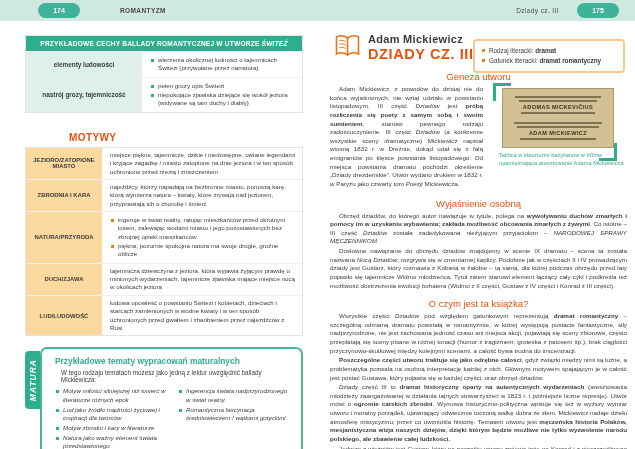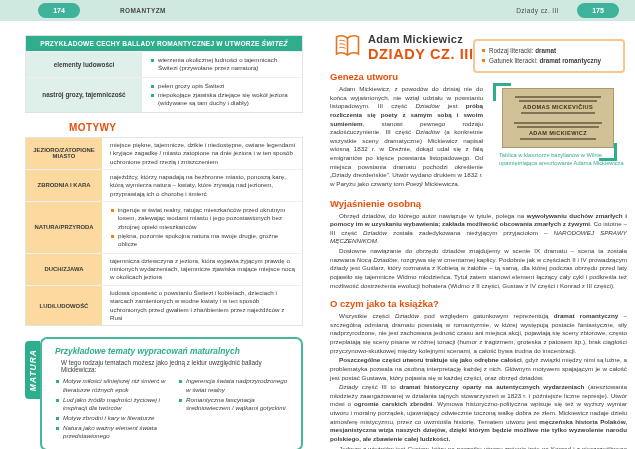--- a/index.html
+++ b/index.html
@@ -22,41 +22,41 @@
   .tbl-header{background:#2fae8e;color:#fff;font-size:6.6px;font-weight:bold;text-align:center;padding:4px 2px;letter-spacing:.2px;}
   .trow{display:flex;border-top:1px solid #efefef;}
   .trow:first-child{border-top:none;}
   .cell-label{width:118px;min-width:118px;background:#dff0ea;display:flex;align-items:center;justify-content:center;text-align:center;font-weight:bold;font-size:6.4px;padding:3px 6px;box-sizing:border-box;border-right:2px solid #fff;}
   .cell-body{flex:1;padding:3px 6px;font-size:6.2px;line-height:1.35;}
   ul.bullets{margin:0;padding:0;list-style:none;}
   ul.bullets li{position:relative;padding-left:8px;margin:1px 0;}
   ul.bullets li::before{content:"";position:absolute;left:1px;top:3px;width:3px;height:3px;background:#2fae8e;}
   ul.bullets.orange li::before{background:#e8821e;}
 
-  .sec-head{color:#e8500c;font-weight:bold;font-size:10px;letter-spacing:.4px;margin:9px 0 4px;padding-left:44px;}
+  .sec-head{color:#e8500c;font-weight:bold;font-size:10px;letter-spacing:.4px;margin:19px 0 4px;padding-left:44px;}
   .cell-label.motyw{width:78px;min-width:78px;background:#fbd99f;font-size:5.9px;text-transform:uppercase;}
 
   
   .matura{position:relative;margin:11px 0 0 15px;border:2px solid #47b79c;border-radius:7px;padding:7px 12px 7px 13px;background:#fff;}
   .matura-tab{position:absolute;left:-17px;top:2px;width:15px;height:58px;background:#2fae8e;border-radius:4px 0 0 4px;display:flex;align-items:center;justify-content:center;}
   .matura-tab span{writing-mode:vertical-rl;transform:rotate(180deg);color:#fff;font-weight:bold;font-style:italic;font-size:8.5px;letter-spacing:1px;}
-  .matura-title{color:#2fae8e;font-weight:bold;font-size:8.4px;margin-bottom:3px;font-style:italic;}
+  .matura-title{color:#2fae8e;font-weight:bold;font-size:8.4px;margin-bottom:3px;}
   .matura-intro{font-size:6.3px;margin-bottom:3px;padding-left:6px;}
   .matura-cols{display:flex;gap:12px;}
   .matura-cols ul{flex:1;font-style:italic;font-size:6.2px;line-height:1.4;}
   ul.bullets.teal li::before{background:#2fae8e;}
 
   
   .rp{position:absolute;left:330px;top:33px;width:297px;}
   .rp-head{display:flex;align-items:flex-start;gap:7px;margin-left:4px;}
   .rp-head .ttls{display:flex;flex-direction:column;}
   .author{font-size:11px;font-weight:bold;color:#3a3a3a;letter-spacing:.3px;}
   .rtitle{font-size:14.5px;font-weight:800;color:#e8500c;letter-spacing:.6px;margin-top:1px;}
   .info-box{position:absolute;right:2px;top:6px;width:152px;border:2px solid #f6c88f;border-radius:4px;padding:4px 6px;box-sizing:border-box;font-size:6.3px;line-height:1.5;background:#fff;}
-  .sec-head2{color:#e8500c;font-weight:bold;font-size:9.5px;margin:8px 0 3px;}
+  .sec-head2{color:#e8500c;font-weight:normal;font-size:9.5px;margin:8px 0 3px;text-align:center;}
   .para{font-size:6.25px;line-height:1.38;text-align:justify;text-indent:9px;margin:0 0 1px;}
   .geneza-wrap{display:flex;gap:8px;}
   .geneza-text{width:158px;}
   .geneza-text .para{text-indent:9px;}
   .figure{flex:1;position:relative;padding:3px 0 0 8px;}
   .plaque{position:relative;width:112px;background:#d2c196;border:1px solid #ab9a6e;padding:5px 4px;box-sizing:border-box;margin-left:3px;}
   .plq-line{height:2px;background:rgba(62,50,25,.55);margin:2px 6px;}
   .plq-name{font-size:5.6px;font-weight:bold;text-align:center;color:#3e321c;letter-spacing:.4px;margin:1px 0;}
   .plq-gap{height:4px;}
   .br{position:absolute;width:15px;height:15px;}
@@ -192,19 +192,19 @@
       </div>
       <div class="br br-br"></div>
       <div class="caption">Tablica w klasztorze bazylianów w Wilnie upamiętniająca aresztowanie Adama Mickiewicza</div>
     </div>
   </div>
 
   <div class="sec-head2">Wyjaśnienie osobną</div>
   <p class="para"><span>Obrzęd dziadów, do którego autor nawiązuje w tytule, polega na </span><span class="b">wywoływaniu duchów zmarłych i pomocy im w uzyskaniu wybawienia; zakłada możliwość obcowania zmarłych z żywymi</span><span>. Co istotne – III część </span><span class="i">Dziadów</span><span> została zadedykowana nieżyjącym przyjaciołom – </span><span class="i">NARODOWEJ SPRAWY MĘCZENNIKOM</span><span>.</span></p>
   <p class="para"><span>Dosłowne nawiązanie do obrzędu dziadów znajdujemy w scenie IX dramatu – scena ta została nazwana </span><span class="i">Nocą Dziadów</span><span>, rozgrywa się w cmentarnej kaplicy. Podobnie jak w częściach II i IV prowadzącym dziady jest Guślarz, który rozmawia z Kobietą w żałobie – tą samą, dla której podczas obrzędu przed laty pojawiło się tajemnicze Widmo młodzieńca. Tytuł zatem stanowi element łączący cały cykl i podkreśla też możliwość dostrzeżenia ewolucji bohatera (Widmo z II części, Gustaw z IV części i Konrad z III części).</span></p>
 
-  <div class="sec-head2">O czym jako ta książka?</div>
+  <div class="sec-head2">O czym jest ta książka?</div>
   <p class="para"><span>Wszystkie części </span><span class="i">Dziadów</span><span> pod względem gatunkowym reprezentują </span><span class="b">dramat romantyczny</span><span> – szczególną odmianą dramatu powstałą w romantyzmie, w której występują postacie fantastyczne, siły nadprzyrodzone, nie jest zachowana jedność czasu ani miejsca akcji, pojawiają się sceny zbiorowe, często przeplatają się sceny pisane w różnej tonacji (humor z tragizmem, groteska z patosem itp.), brak ciągłości przyczynowo-skutkowej między kolejnymi scenami, a całość bywa trudna do inscenizacji.</span></p>
   <p class="para"><span class="b">Poszczególne części utworu traktuje się jako odrębne całości</span><span>, gdyż związki między nimi są luźne, a problematyka pozwala na osobną interpretację każdej z nich. Głównym motywem spajającym je w całość jest postać Gustawa, który pojawia się w każdej części, oraz obrzęd dziadów.</span></p>
   <p class="para"><span class="i">Dziady</span><span> część III to </span><span class="b">dramat historyczny oparty na autentycznych wydarzeniach</span><span> (aresztowania młodzieży zaangażowanej w działania tajnych stowarzyszeń w 1823 r. i późniejsze liczne represje). Utwór mówi o </span><span class="b">ogromie carskich zbrodni</span><span>. Wymowa historyczno-polityczna wpisuje się też w wyższy wymiar utworu i moralny porządek, ujawniający odwiecznie toczoną walkę dobra ze złem. Mickiewicz nadaje dziełu atmosferę mistycyzmu, przez co uwzniośla historię. Tematem utworu jest </span><span class="b">męczeńska historia Polaków, mesjanistyczna wizja naszych dziejów, dzięki którym będzie możliwe nie tylko wyzwolenie narodu polskiego, ale zbawienie całej ludzkości.</span></p>
   <p class="para"><span>Jednym z więźniów jest Gustaw, który na początku utworu zmienia imię na Konrad i z nieszczęśliwego kochanka staje się patriotą. </span></p>
 
 </div>
 
 </body></html>

